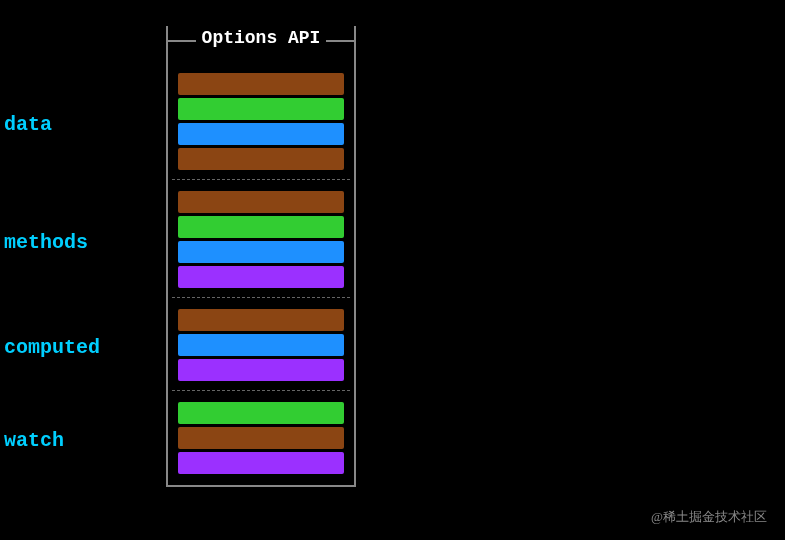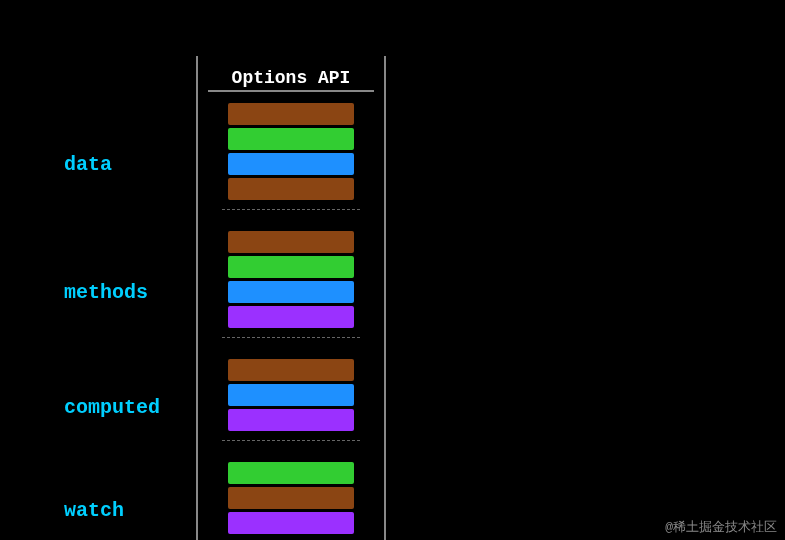--- a/index.html
+++ b/index.html
@@ -1,15 +1,15 @@
 <!DOCTYPE html>
 <html><head>
   <meta charset="utf-8">
   <style>
-    * { margin: 12px; padding: 0; box-sizing: border-box; }
+    * { margin: 2px; padding: 0; box-sizing: border-box; }
     body {
       width: 785px;
       height: 540px;
       background: #000;
       font-family: 'Courier New', monospace;
       overflow: hidden;
       position: relative;
     }
 
     .diagram-container {
@@ -86,20 +86,21 @@
     .bar-green { background: #32CD32; }
     .bar-blue  { background: #1E90FF; }
     .bar-purple{ background: #9B30FF; }
 
     .watermark {
       position: absolute;
       bottom: 16px;
       right: 20px;
       color: #888;
       font-size: 13px;
+      font-family: Liberation Serif, serif;
     }
   </style>
 </head>
 <body>
 
 <div class="title-bar">
   <div class="title-line"></div>
   <span class="title-text">Options API</span>
 </div>
 

